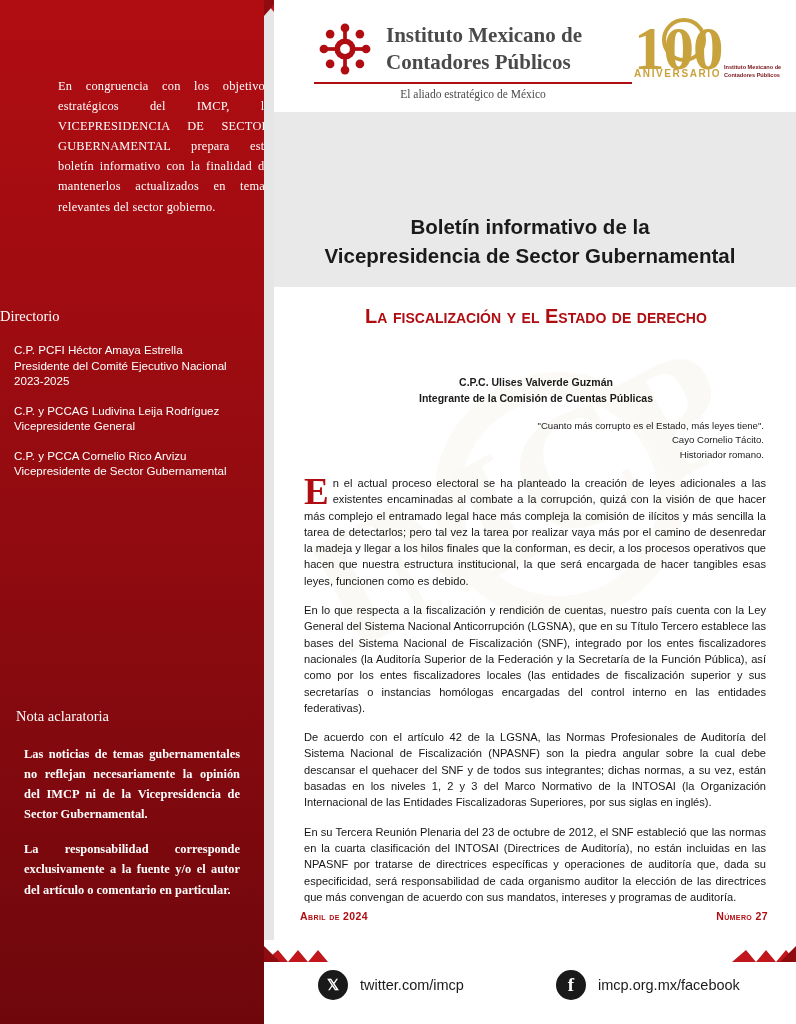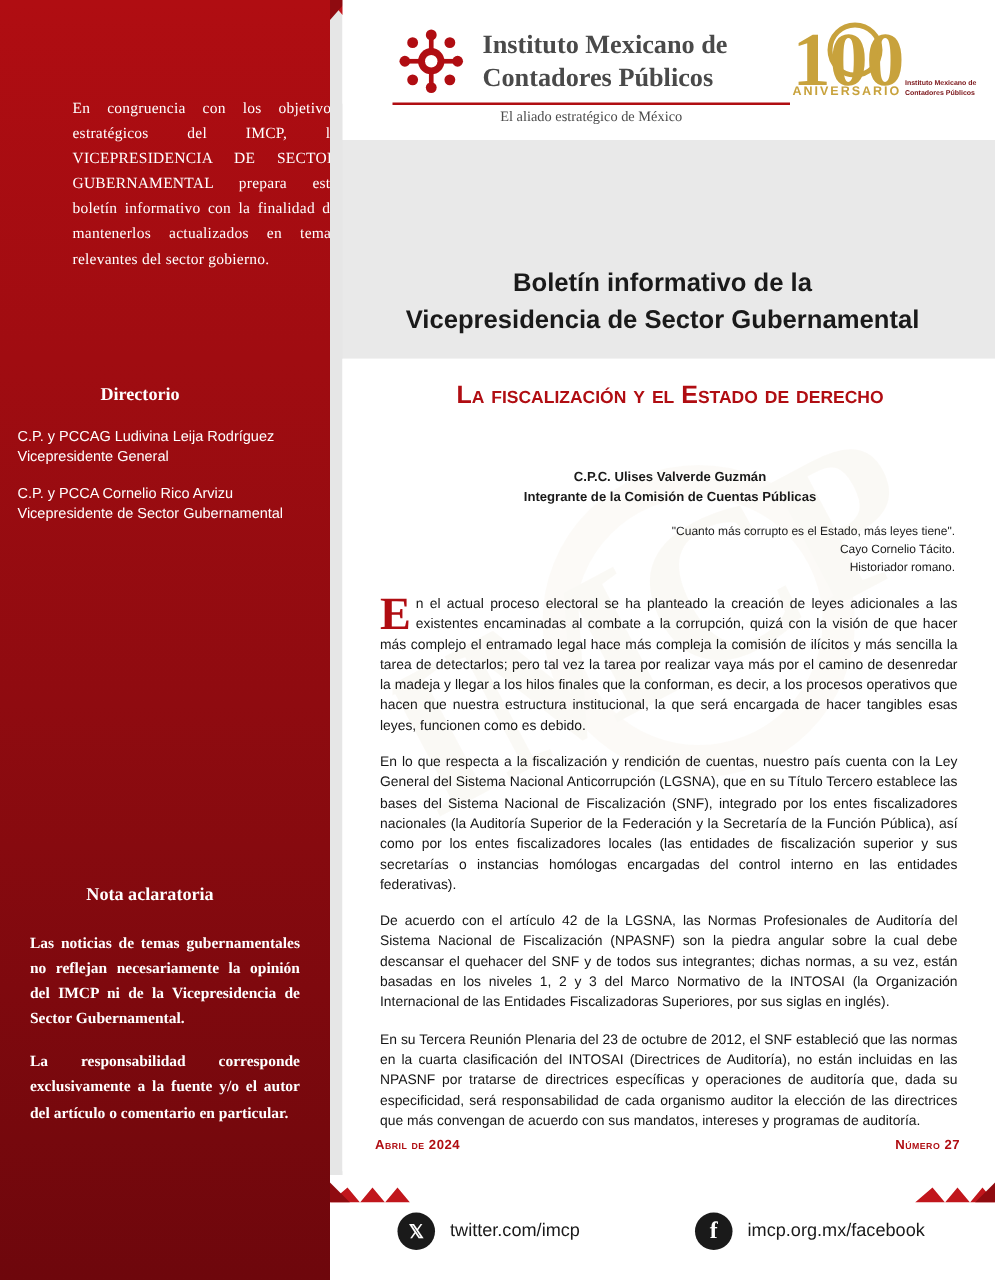--- a/index.html
+++ b/index.html
@@ -20,23 +20,23 @@
   .sidebar-top-text {
     position: absolute; left: 26px; top: 76px; width: 212px;
     font-family: "Liberation Serif", serif;
     font-size: 12.4px; line-height: 1.62; font-weight: normal;
     text-align: justify; text-justify: inter-word;
     color: #ffffff;
     letter-spacing: .2px;
     margin-left: 32px;
   }
   .sb-heading {
-    position: absolute; width: 224px; text-align: center;
-    font-family: "Liberation Serif", serif;
-    font-weight: bold; font-size: 14.5px; color: #ffffff;
+    position: absolute; width: 224px; text-align: left;
+    font-family: "Liberation Serif", serif;
+    font-weight: normal; font-size: 14.5px; color: #ffffff;
   }
   .sb-heading.directorio { top: 308px; }
   .sb-heading.nota { top: 708px; padding-left: 16px; }
 
   .dir-list { position: absolute; left: 14px; top: 342px; width: 244px; }
   .dir-item { margin-bottom: 14px; }
   .dir-name {
     font-family: "Liberation Sans", sans-serif;
     font-size: 11.6px; line-height: 1.34; color: #ffffff;
   }
@@ -208,20 +208,24 @@
 <body>
 
 <div class="page">
 
   <aside class="sidebar">
     <p class="sidebar-top-text">En congruencia con los objetivos estratégicos del IMCP, la VICEPRESIDENCIA DE SECTOR GUBERNAMENTAL prepara este boletín informativo con la finalidad de mantenerlos actualizados en temas relevantes del sector gobierno.</p>
 
     <h2 class="sb-heading directorio">Directorio</h2>
 
     <div class="dir-list">
+      <div class="dir-item">
+        <div class="dir-name">C.P. PCFI Héctor Amaya Estrella</div>
+        <div class="dir-role">Presidente del Comité Ejecutivo Nacional 2023-2025</div>
+      </div>
       <div class="dir-item">
         <div class="dir-name">C.P. y PCCAG Ludivina Leija Rodríguez</div>
         <div class="dir-role">Vicepresidente General</div>
       </div>
       <div class="dir-item">
         <div class="dir-name">C.P. y PCCA  Cornelio Rico Arvizu</div>
         <div class="dir-role">Vicepresidente de Sector Gubernamental</div>
       </div>
     </div>
 

